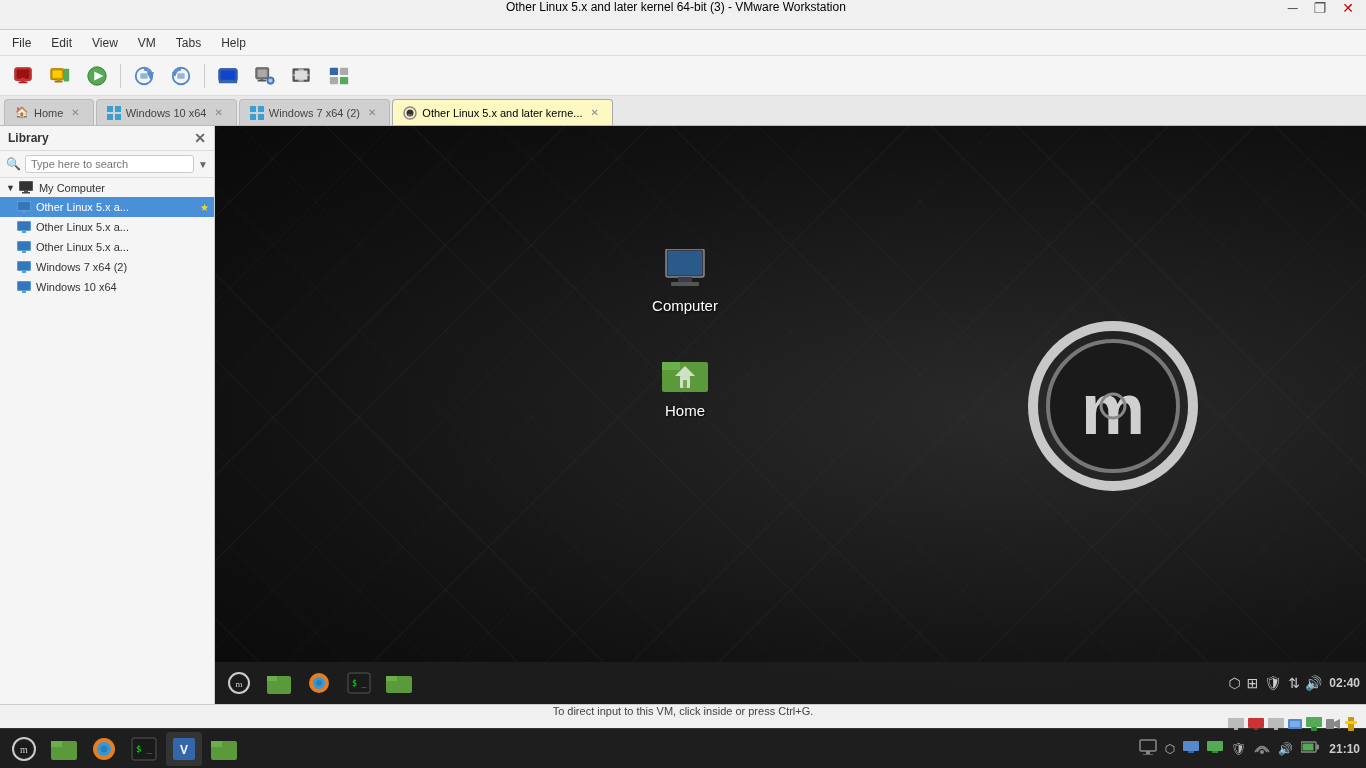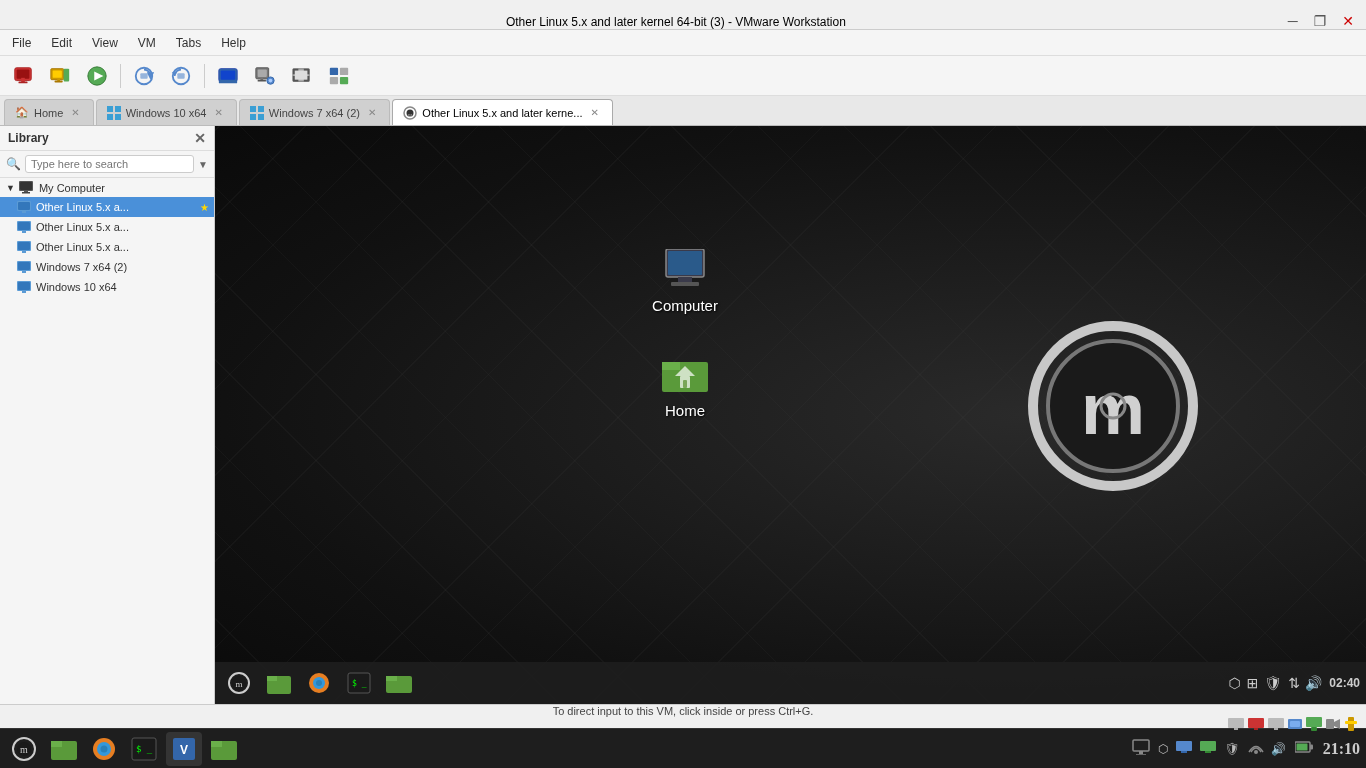--- a/index.html
+++ b/index.html
@@ -11,21 +11,21 @@
       background: #2b2b2b;
       overflow: hidden;
       position: relative;
     }
 
     
     #title-bar {
       height: 30px;
       background: #f0f0f0;
       display: flex;
-      align-items: flex-end;
+      align-items: flex-start;
       justify-content: space-between;
       padding: 0 8px;
       border-bottom: 1px solid #ccc;
     }
     #title-bar-controls {
       display: flex;
       gap: 8px;
     }
     .title-btn {
       font-size: 14px;
@@ -96,21 +96,21 @@
       background: #d0d0d0;
       border: 1px solid #bbb;
       border-bottom: none;
       border-radius: 4px 4px 0 0;
       cursor: pointer;
       font-size: 11px;
       color: #444;
       margin-right: 2px;
     }
     .tab.active {
-      background: #ffffff;
+      background: #fef9c3;
       color: #000;
       border-color: #aaa;
     }
     .tab-icon {
       width: 14px;
       height: 14px;
       display: flex;
       align-items: center;
       justify-content: center;
     }
@@ -364,25 +364,24 @@
       gap: 4px;
       font-size: 11px;
       color: #ccc;
     }
     .host-tray-icon {
       font-size: 12px;
       color: #bbb;
       padding: 2px;
     }
     #host-clock {
-      font-size: 16px;
+      font-size: 12px;
       color: #ccc;
       font-weight: bold;
       padding-left: 4px;
-      font-family: Liberation Serif, serif;
     }
   </style>
 </head>
 <body>
 
 <div id="title-bar">
   <div style="width:60px;"></div>
   <div id="title-text">Other Linux 5.x and later kernel 64-bit (3) - VMware Workstation</div>
   <div id="title-bar-controls">
     <span class="title-btn">─</span>

